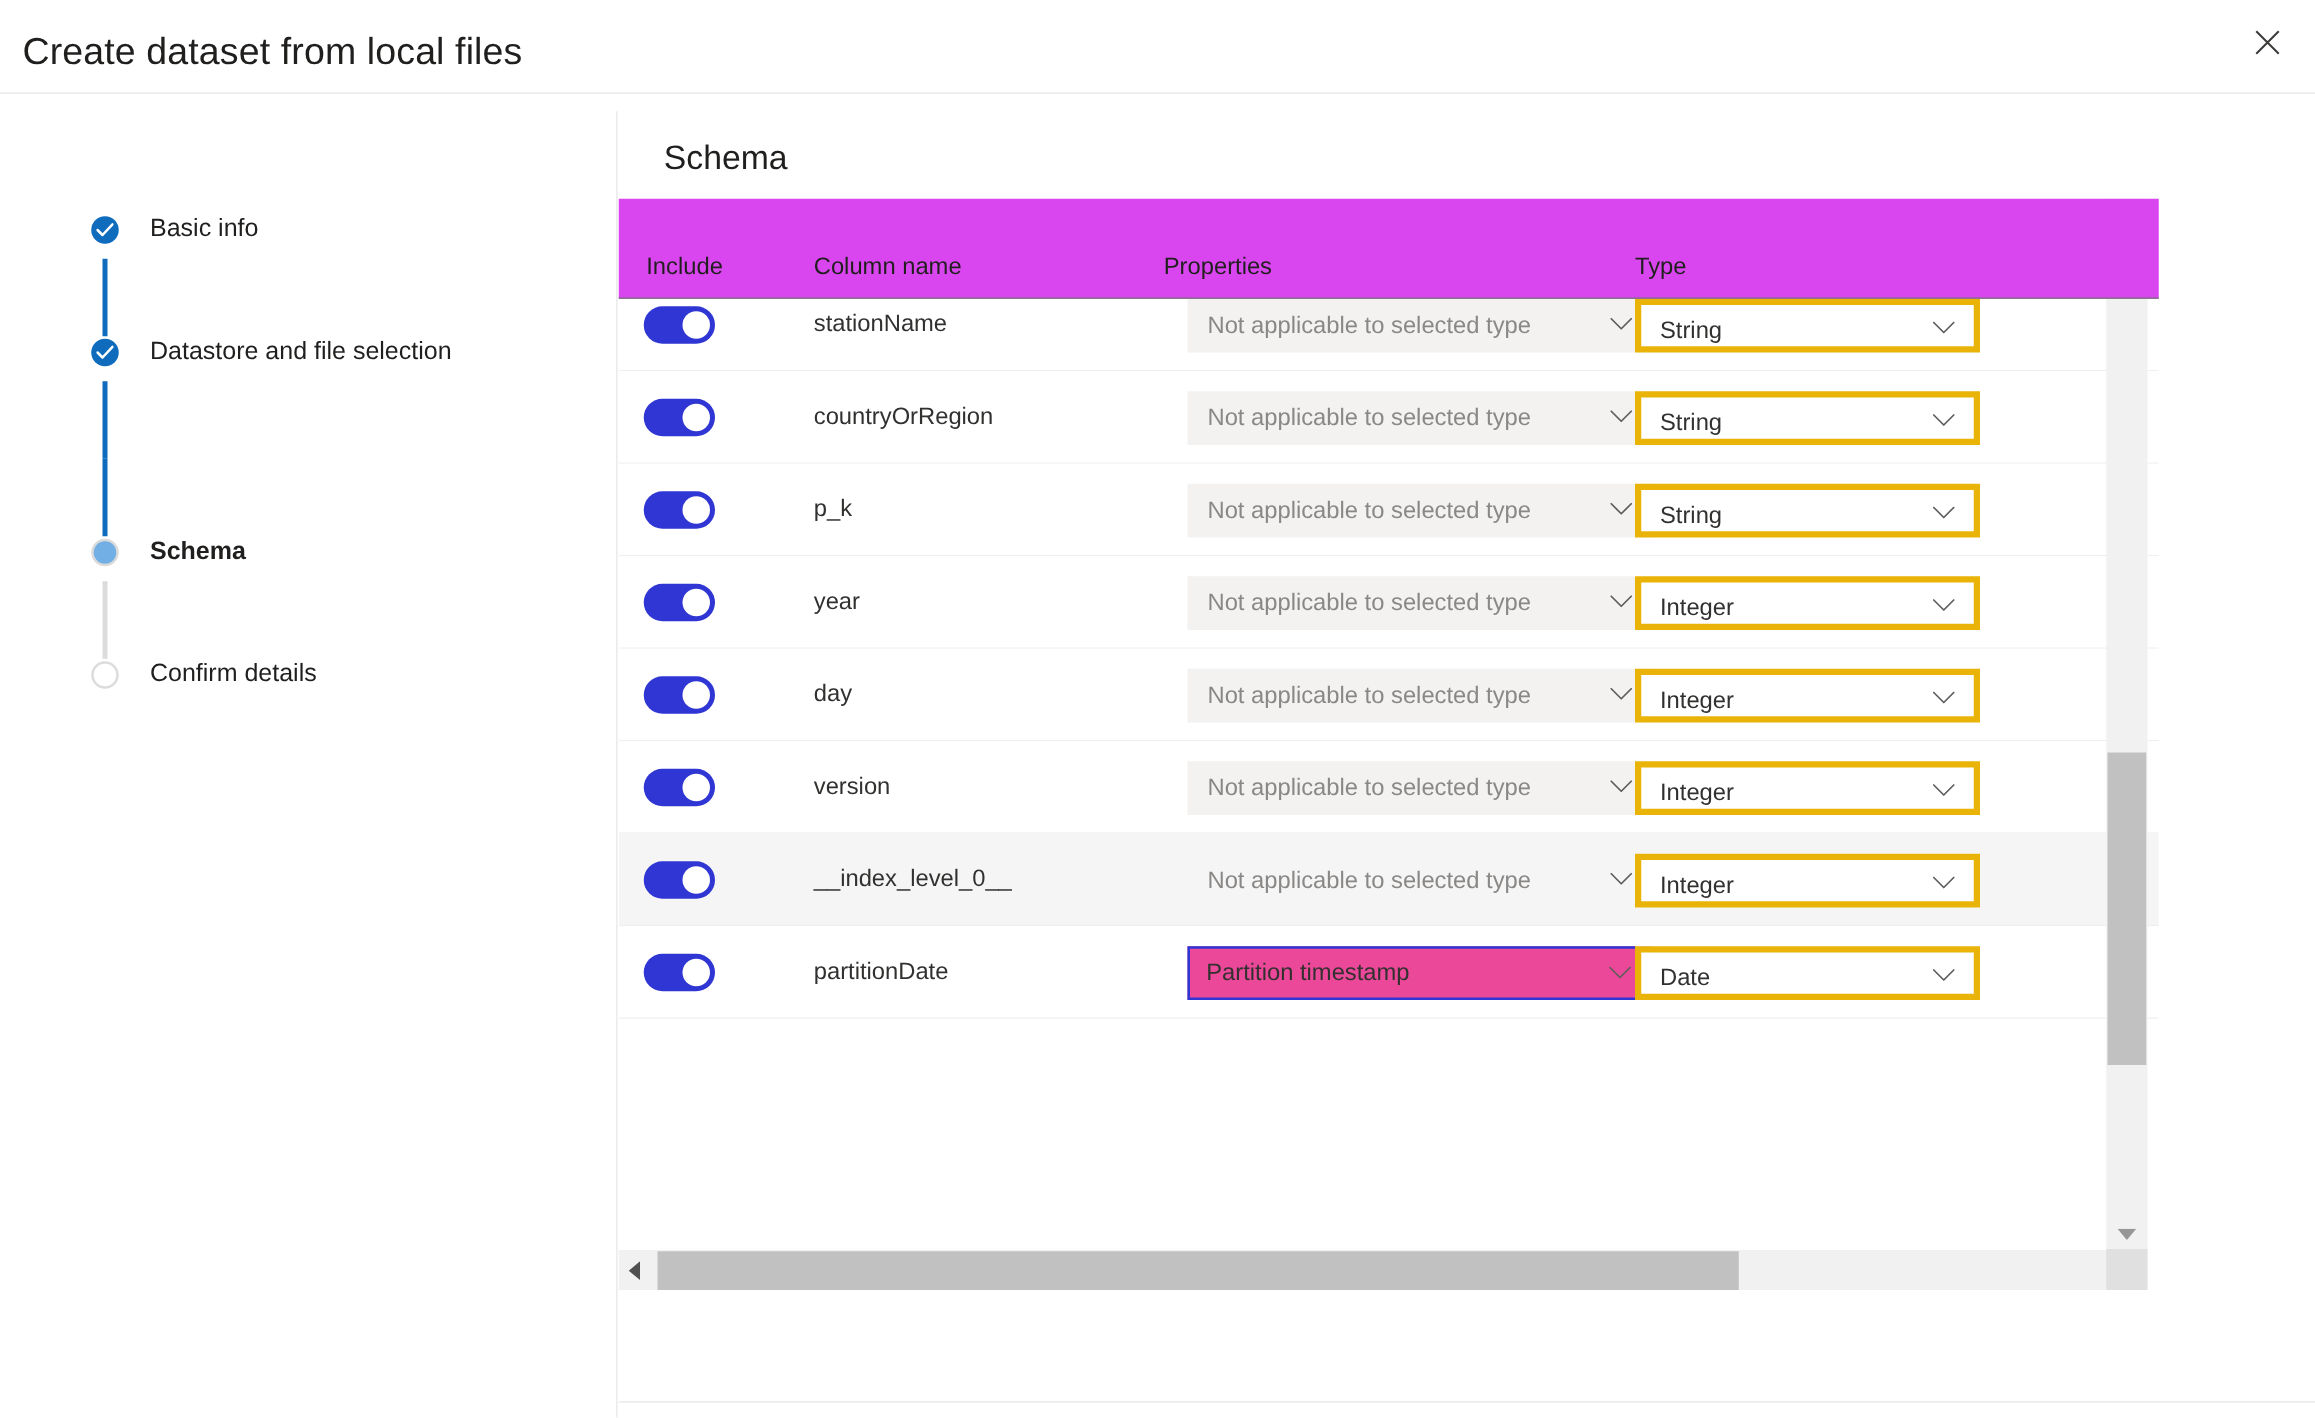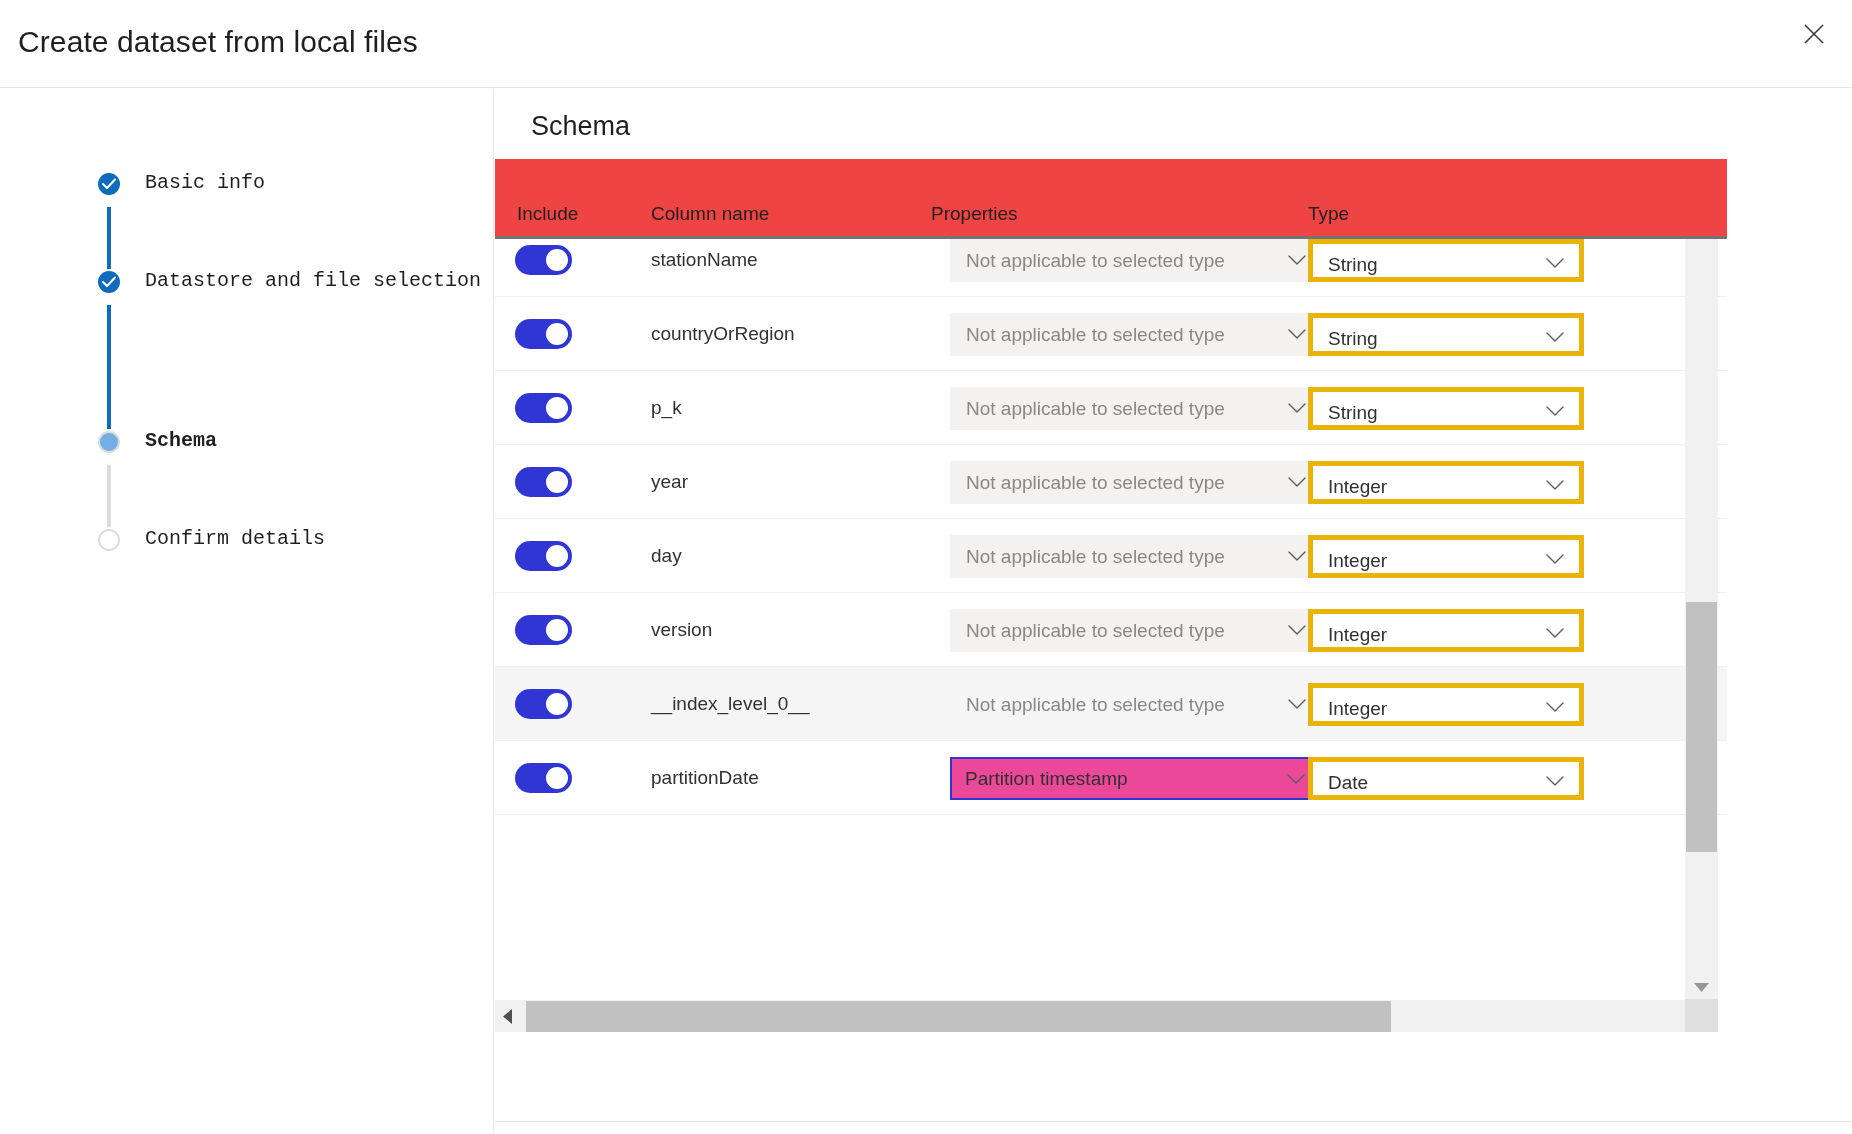--- a/index.html
+++ b/index.html
@@ -7,21 +7,21 @@
     margin: 0; padding: 0;
     width: 1852px; height: 1134px;
     overflow: hidden;
     background: #ffffff;
     font-family: "Segoe UI", "Liberation Sans", sans-serif;
     color: #323130;
   }
 
   
   .titlebar {
-    position: absolute; left: 0; top: 0; width: 1852px; height: 88px;
+    position: absolute; left: 0; top: 0; width: 1852px; height: 75px;
     background: #ffffff;
     border-bottom: 1px solid #e6e6e6;
   }
   .title-text {
     position: absolute; left: 18px; top: 20px;
     font-size: 30px; font-weight: 400; color: #201f1e;
     letter-spacing: 0.1px; line-height: 44px;
   }
   .close-btn {
     position: absolute; right: 14px; top: 12px;
@@ -30,21 +30,21 @@
     cursor: pointer; background: transparent; border: none;
   }
   .close-btn svg { display: block; }
 
   
   .rail {
     position: absolute; left: 0; top: 89px; width: 494px; height: 1045px;
     background: #ffffff;
     border-right: 1px solid #e6e6e6;
   }
-  .steps { position: absolute; left: 98px; top: 82px; width: 400px; font-family: Liberation Mono, monospace; }
+  .steps { position: absolute; left: 73px; top: 82px; width: 400px; }
   .step { position: relative; height: 36px; }
   .step + .connector { }
   .step-dot {
     position: absolute; left: 0; top: 2px;
     width: 22px; height: 22px; border-radius: 50%;
   }
   .step-dot.done { background: #0f6cbd; }
   .step-dot.done svg { position: absolute; left: 4px; top: 5px; }
   .step-dot.current {
     background: #71afe5;
@@ -78,22 +78,22 @@
     line-height: 36px;
   }
 
   
   .grid-wrap {
     position: absolute; left: 0px; top: 70px;
     width: 1357px; height: 790px;
   }
   .grid-header {
     position: absolute; left: 0; top: 0; width: 1232px; height: 80px;
-    background: #ef4444; z-index: 5;
-    border-bottom: 3px solid #737373;
+    background: #d946ef; z-index: 5;
+    border-bottom: 1px solid #737373;
     text-align: right;
   }
   .hcell {
     position: absolute; top: 42px;
     font-size: 19px; color: #201f1e; font-weight: 400;
     line-height: 26px;
   }
   .h-include { left: 22px; }
   .h-colname { left: 156px; }
   .h-props   { left: 436px; }

